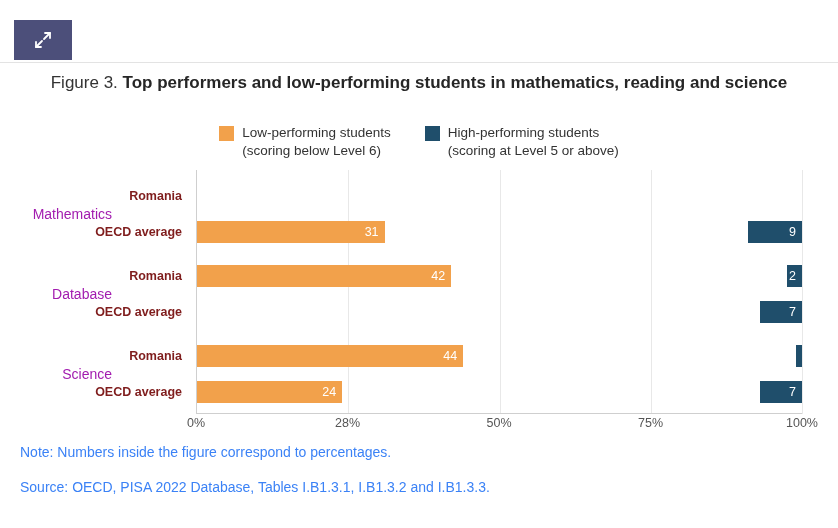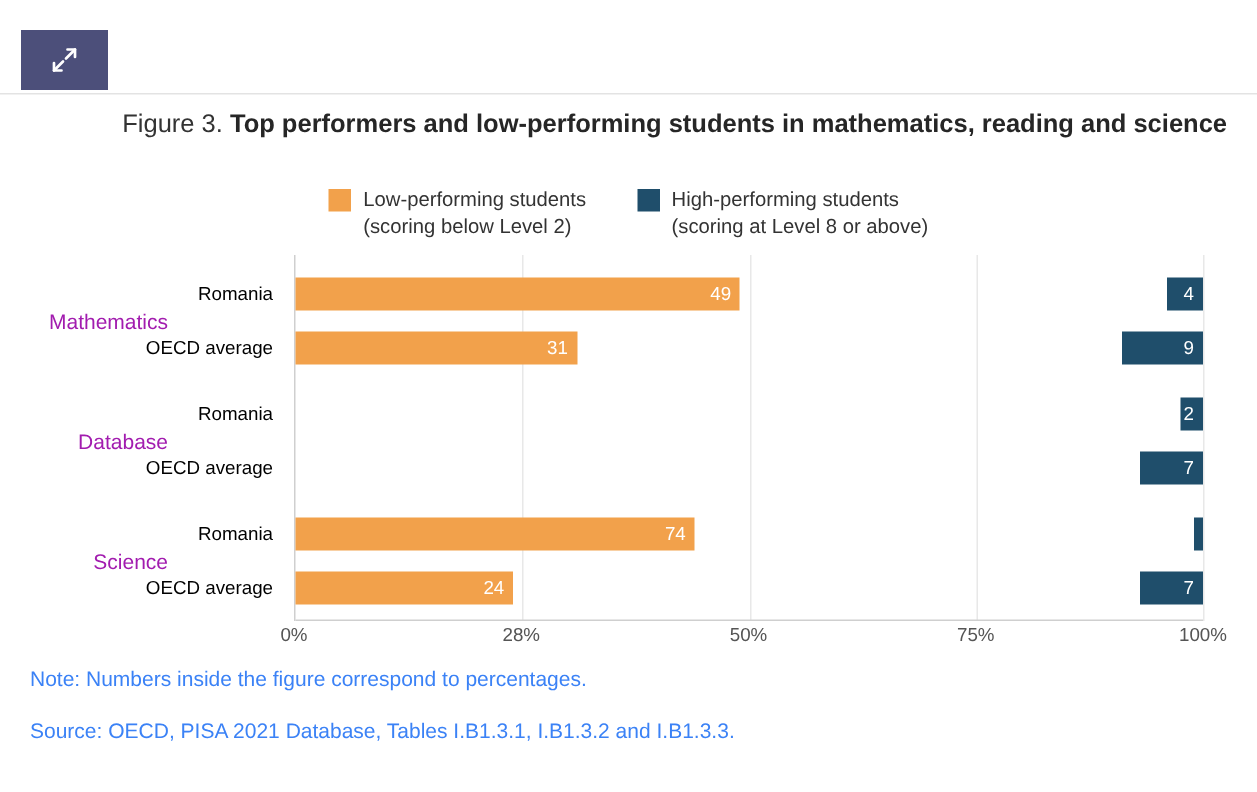--- a/index.html
+++ b/index.html
@@ -44,21 +44,21 @@
     cursor: pointer;
   }
   .expand-btn svg { display: block; }
 
   
   .title-wrap {
     position: absolute;
     top: 72px;
     left: 20px;
     width: 798px;
-    text-align: right;
+    text-align: center;
     line-height: 1.3;
   }
   .title-prefix {
     font-size: 17px;
     font-weight: normal;
     color: #333333;
   }
   .title-main {
     font-size: 17px;
     font-weight: bold;
@@ -155,23 +155,24 @@
   }
 
   
   .row-label {
     position: absolute;
     right: 8px;
     top: 0;
     height: 22px;
     line-height: 22px;
     font-size: 12.5px;
-    color: #000000;
+    color: #7f1d1d;
     text-align: center;
     white-space: nowrap;
+    font-weight: bold;
   }
   .row-label-col {
     position: absolute;
     left: 80px;
     width: 110px;
     top: 170px;
     height: 244px;
   }
 
   
@@ -234,26 +235,26 @@
   </div>
 
   <div class="title-wrap">
     <span class="title-prefix">Figure 3. </span><span class="title-main">Top performers and low-performing students in mathematics, reading and science</span>
   </div>
 
   <div class="legend">
     <div class="legend-item">
       <span class="legend-swatch" style="background:#f2a14b"></span>
       <span class="legend-text">Low-performing students
-(scoring below Level 2)</span>
+(scoring below Level 6)</span>
     </div>
     <div class="legend-item">
       <span class="legend-swatch" style="background:#1f4e6b"></span>
       <span class="legend-text">High-performing students
-(scoring at Level 8 or above)</span>
+(scoring at Level 5 or above)</span>
     </div>
   </div>
 
   <div class="subject-col">
     <div class="subject" style="top:36px">Mathematics</div>
     <div class="subject" style="top:116px">Database</div>
     <div class="subject" style="top:196px">Science</div>
   </div>
 
   <div class="row-label-col">
@@ -267,51 +268,46 @@
 
   <div class="chart">
     <div class="plot">
       <div class="gridline" style="left:25%"></div>
       <div class="gridline" style="left:50%"></div>
       <div class="gridline" style="left:75%"></div>
       <div class="gridline" style="left:100%"></div>
       <div class="baseline"></div>
     </div>
 
-    <div class="row" style="top:15px">
-      <div class="bar low" style="width:49%">
-        <span class="bar-label">49</span>
-      </div>
-      <div class="bar high" style="width:4%">
-        <span class="bar-label">4</span>
-      </div>
-    </div>
     <div class="row" style="top:51px">
       <div class="bar low" style="width:31%">
         <span class="bar-label">31</span>
       </div>
       <div class="bar high" style="width:9%">
         <span class="bar-label">9</span>
       </div>
     </div>
 
     <div class="row" style="top:95px">
+      <div class="bar low" style="width:42%">
+        <span class="bar-label">42</span>
+      </div>
       <div class="bar high" style="width:2.5%">
         <span class="bar-label">2</span>
       </div>
     </div>
     <div class="row" style="top:131px">
       <div class="bar high" style="width:7%">
         <span class="bar-label">7</span>
       </div>
     </div>
 
     <div class="row" style="top:175px">
       <div class="bar low" style="width:44%">
-        <span class="bar-label">74</span>
+        <span class="bar-label">44</span>
       </div>
       <div class="bar high tiny" style="width:1%">
         
       </div>
     </div>
     <div class="row" style="top:211px">
       <div class="bar low" style="width:24%">
         <span class="bar-label">24</span>
       </div>
       <div class="bar high" style="width:7%">
@@ -322,15 +318,15 @@
 
   <div class="xaxis">
     <span class="xtick" style="left:0%">0%</span>
     <span class="xtick" style="left:25%">28%</span>
     <span class="xtick" style="left:50%">50%</span>
     <span class="xtick" style="left:75%">75%</span>
     <span class="xtick" style="left:100%">100%</span>
   </div>
 
   <div class="note note-1">Note: Numbers inside the figure correspond to percentages.</div>
-  <div class="note note-2">Source: OECD, PISA 2021 Database, Tables I.B1.3.1, I.B1.3.2 and I.B1.3.3.</div>
+  <div class="note note-2">Source: OECD, PISA 2022 Database, Tables I.B1.3.1, I.B1.3.2 and I.B1.3.3.</div>
 
 </div>
 
 </body></html>

